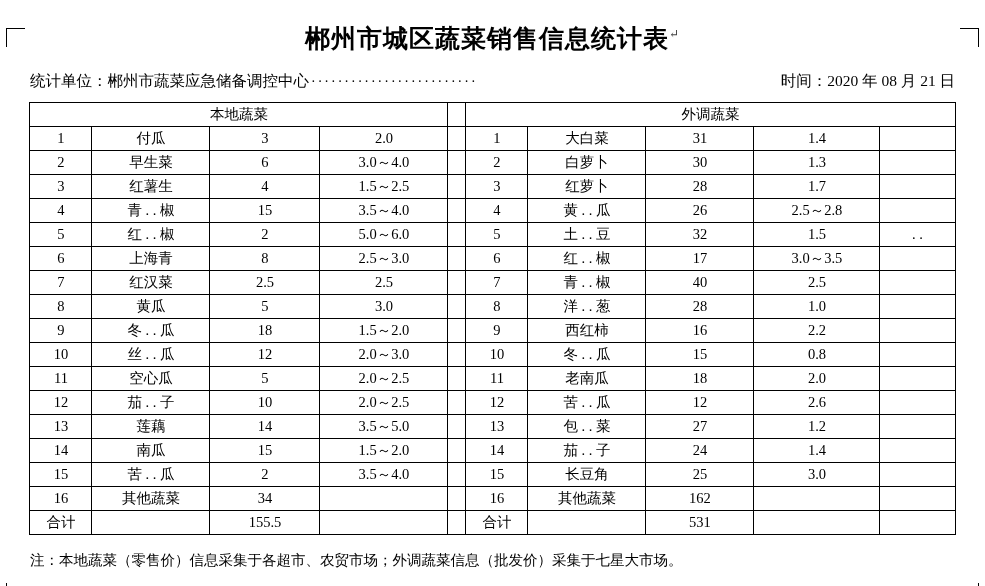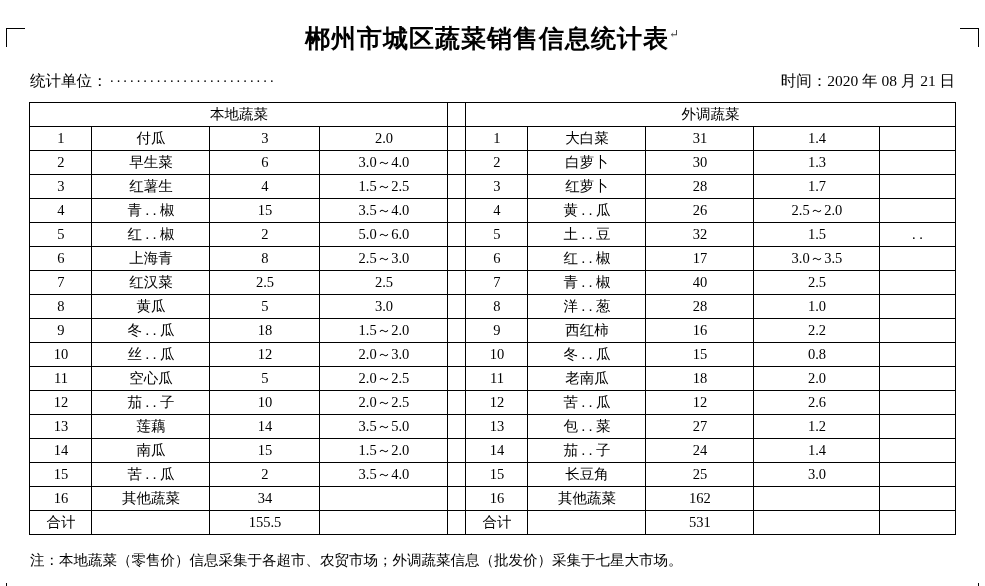--- a/index.html
+++ b/index.html
@@ -110,20 +110,21 @@
 <div class="page">
   <div class="crop tl"></div>
   <div class="crop tr"></div>
   <div class="crop bl"></div>
   <div class="crop br"></div>
 
   <div class="title"><span>郴州市城区蔬菜销售信息统计表</span><span class="mark">↵</span></div>
 
   <div class="subline">
     <span class="unit-label">统计单位：</span>
+    <span class="unit-value">郴州市蔬菜应急储备调控中心</span>
     <span class="dots">·························</span>
     <span class="date">时间：</span>
     <span class="date">2020 年 08 月 21 日</span>
   </div>
 
   <table class="main">
     <colgroup>
       <col style="width:62px">
       <col style="width:118px">
       <col style="width:110px">
@@ -180,21 +181,21 @@
       </tr>
       <tr>
         <td>4</td>
         <td>青 . . 椒</td>
         <td>15</td>
         <td>3.5～4.0</td>
         <td class="gap"></td>
         <td>4</td>
         <td>黄 . . 瓜</td>
         <td>26</td>
-        <td>2.5～2.0</td>
+        <td>2.5～2.8</td>
         <td></td>
       </tr>
       <tr>
         <td>5</td>
         <td>红 . . 椒</td>
         <td>2</td>
         <td>5.0～6.0</td>
         <td class="gap"></td>
         <td>5</td>
         <td>土 . . 豆</td>

